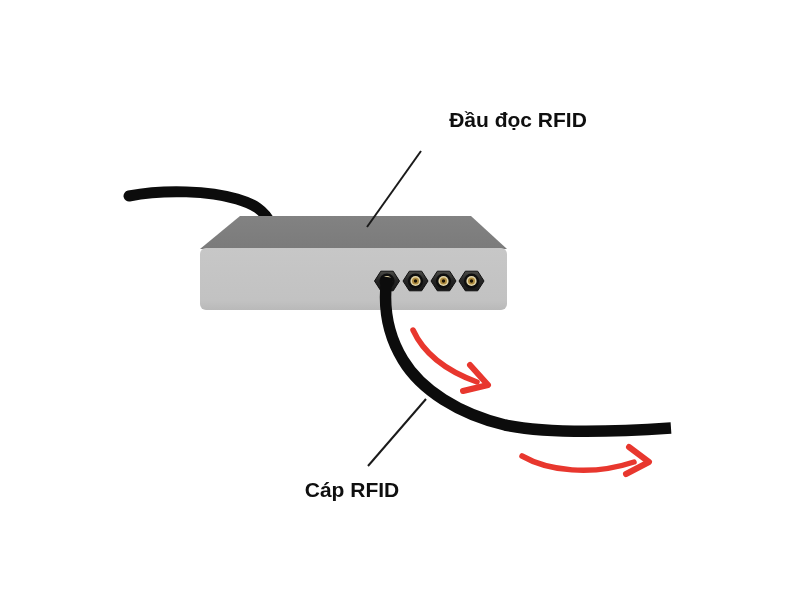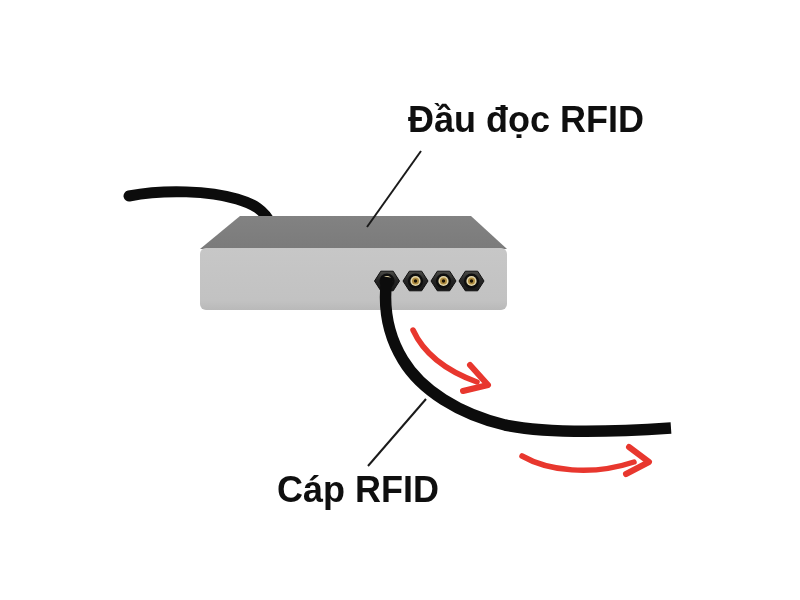--- a/index.html
+++ b/index.html
@@ -17,36 +17,35 @@
   }
   .diagram-svg {
     position: absolute;
     left: 0;
     top: 0;
   }
   .label {
     position: absolute;
     color: #0f0f0f;
     font-weight: 700;
-    font-size: 36px;
+    font-size: 21px;
     line-height: 40px;
     text-align: center;
     letter-spacing: 0px;
     white-space: nowrap;
   }
   .label-reader {
     left: 408px;
     top: 100px;
     width: 220px;
   }
   .label-cable {
     left: 277px;
     top: 470px;
     width: 150px;
-    text-align: right;
   }
 </style>
 </head>
 <body>
 
 <div class="canvas">
 
   <svg class="diagram-svg" width="800" height="600" viewBox="0 0 800 600">
     <defs>
       <linearGradient id="topFaceGrad" x1="0" y1="0" x2="0" y2="1">

